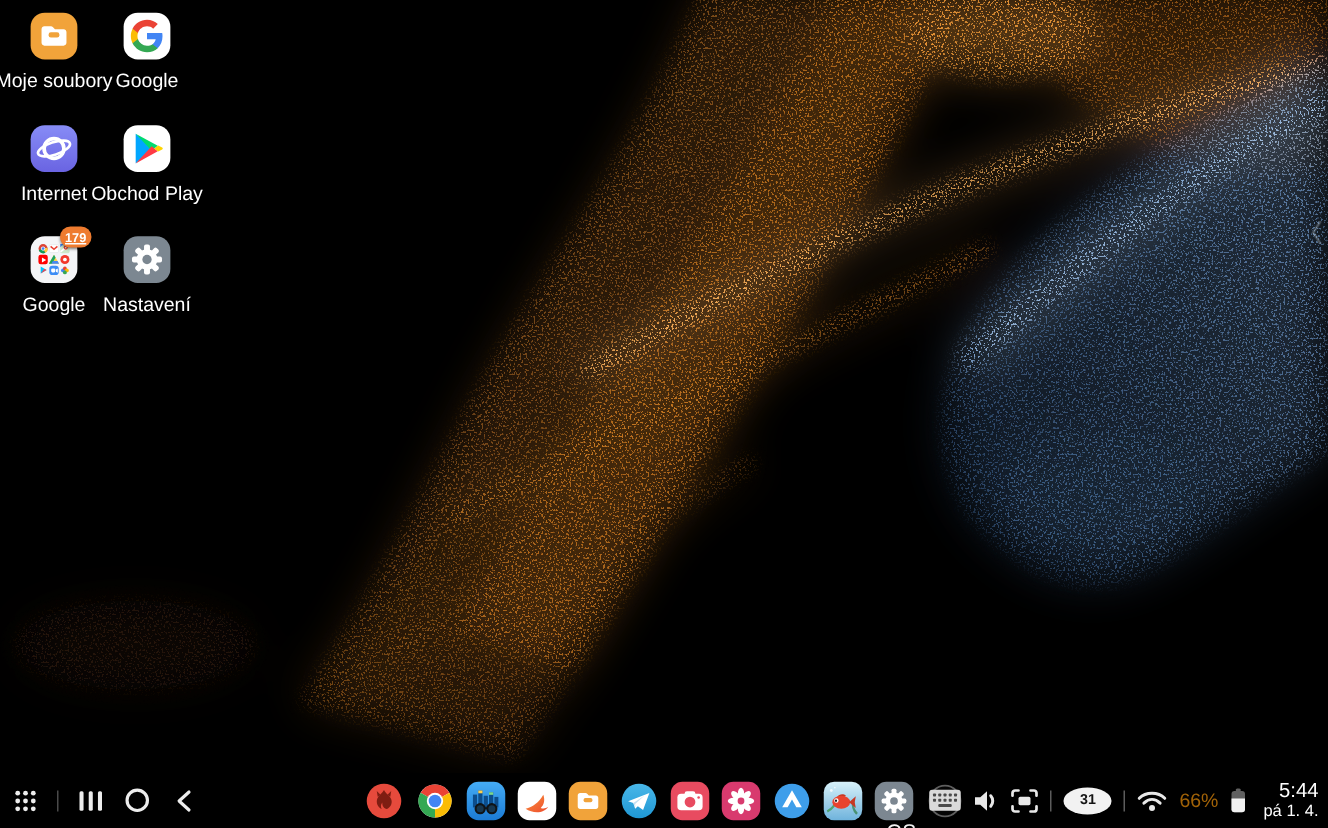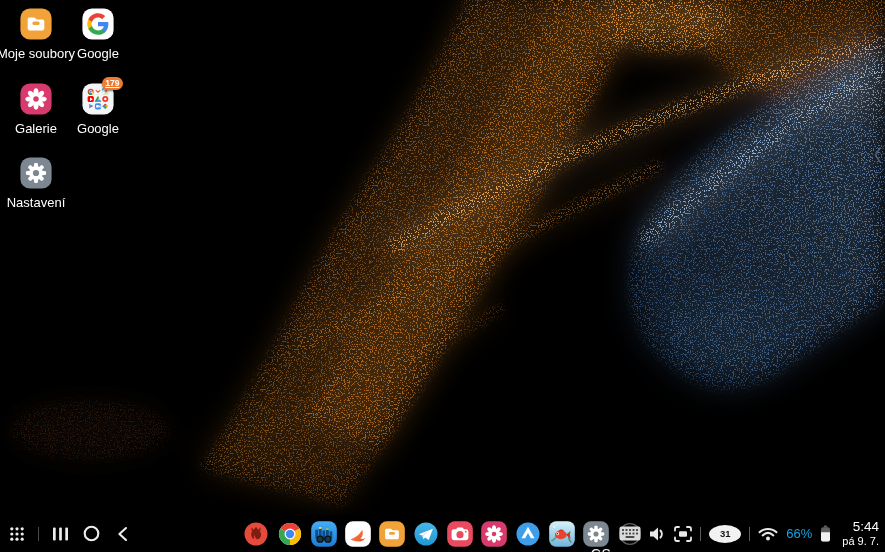--- a/index.html
+++ b/index.html
@@ -24,21 +24,21 @@
   .navbtn{display:flex;align-items:center;justify-content:center;min-width:20px;height:37px;cursor:pointer;}
   .nav-divider{width:1px;height:14px;background:#4a4a4a;}
   .dock{position:absolute;left:50%;top:0;bottom:0;transform:translateX(-50%);display:flex;align-items:center;gap:6px;}
   .dockbtn{width:28px;height:28px;cursor:pointer;filter:drop-shadow(0 1px 1px rgba(0,0,0,.5));}
   .dockbtn svg{display:block;width:100%;height:100%;}
   .status{position:absolute;right:6px;top:0;bottom:0;display:flex;align-items:center;gap:8px;}
   .status-divider{width:1px;height:14px;background:#5c5c5c;}
   .lang{font-size:14px;color:#F2F2F2;letter-spacing:.5px;cursor:pointer;margin-top:41px;}
   .tray{display:flex;align-items:center;justify-content:center;cursor:pointer;}
   .calendar-badge{width:32px;height:18px;border-radius:50%;background:#F2F2F2;color:#141414;font-size:9.5px;font-weight:bold;display:flex;align-items:center;justify-content:center;cursor:pointer;}
-  .battery-pct{font-size:13px;color:#0ea5e9;cursor:pointer;}
+  .battery-pct{font-size:13px;color:#a16207;cursor:pointer;}
   .clock{display:flex;flex-direction:column;align-items:flex-end;line-height:1.2;margin-left:3px;cursor:pointer;}
   .clock .time{font-size:13.5px;color:#fff;}
   .clock .date{font-size:11px;color:#fff;}
 </style>
 </head>
 <body>
 
 <div class="screen">
 
   <svg class="wallpaper" width="885" height="552" viewBox="0 0 885 552">
@@ -292,24 +292,32 @@
       <div class="icw">
           <svg viewBox="0 0 36 36">
             <use href="#sym-google"></use>
           </svg>
         </div>
       <span class="app-label">Google</span>
     </div>
     <div class="app">
       <div class="icw">
           <svg viewBox="0 0 36 36">
-            <use href="#sym-gallery"></use>
-          </svg>
-        </div>
-      <span class="app-label">Galerie</span>
+            <use href="#sym-internet"></use>
+          </svg>
+        </div>
+      <span class="app-label">Internet</span>
+    </div>
+    <div class="app">
+      <div class="icw">
+          <svg viewBox="0 0 36 36">
+            <use href="#sym-play"></use>
+          </svg>
+        </div>
+      <span class="app-label">Obchod Play</span>
     </div>
     <div class="app">
       <div class="icw">
         <svg viewBox="0 0 36 36">
             <use href="#sym-gfolder"></use>
           </svg>
         <span class="badge">179</span>
       </div>
       <span class="app-label">Google</span>
     </div>
@@ -482,18 +490,18 @@
       <span class="battery-pct">66%</span>
       <span class="tray">
         <svg width="11" height="17" viewBox="0 0 11 17">
           <rect x="3.8" y="0.6" width="3.4" height="2" rx="1" fill="#606060"></rect>
           <rect x="1" y="2.3" width="9" height="14.2" rx="2" fill="#606060"></rect>
           <path d="M1 7.3 h9 v7.2 a2 2 0 0 1 -2 2 h-5 a2 2 0 0 1 -2 -2 Z" fill="#F1F1F1"></path>
         </svg>
       </span>
       <span class="clock">
         <span class="time">5:44</span>
-        <span class="date">pá 9. 7.</span>
+        <span class="date">pá 1. 4.</span>
       </span>
     </div>
 
   </div>
 </div>
 
 </body></html>

